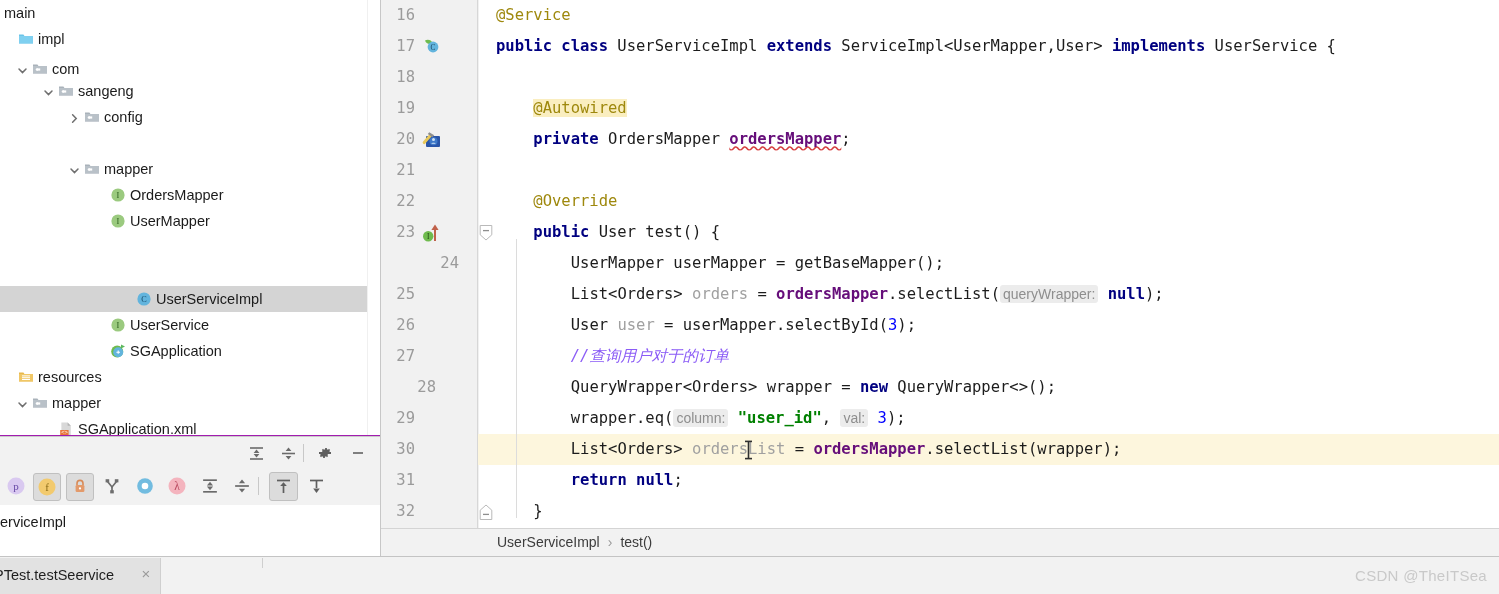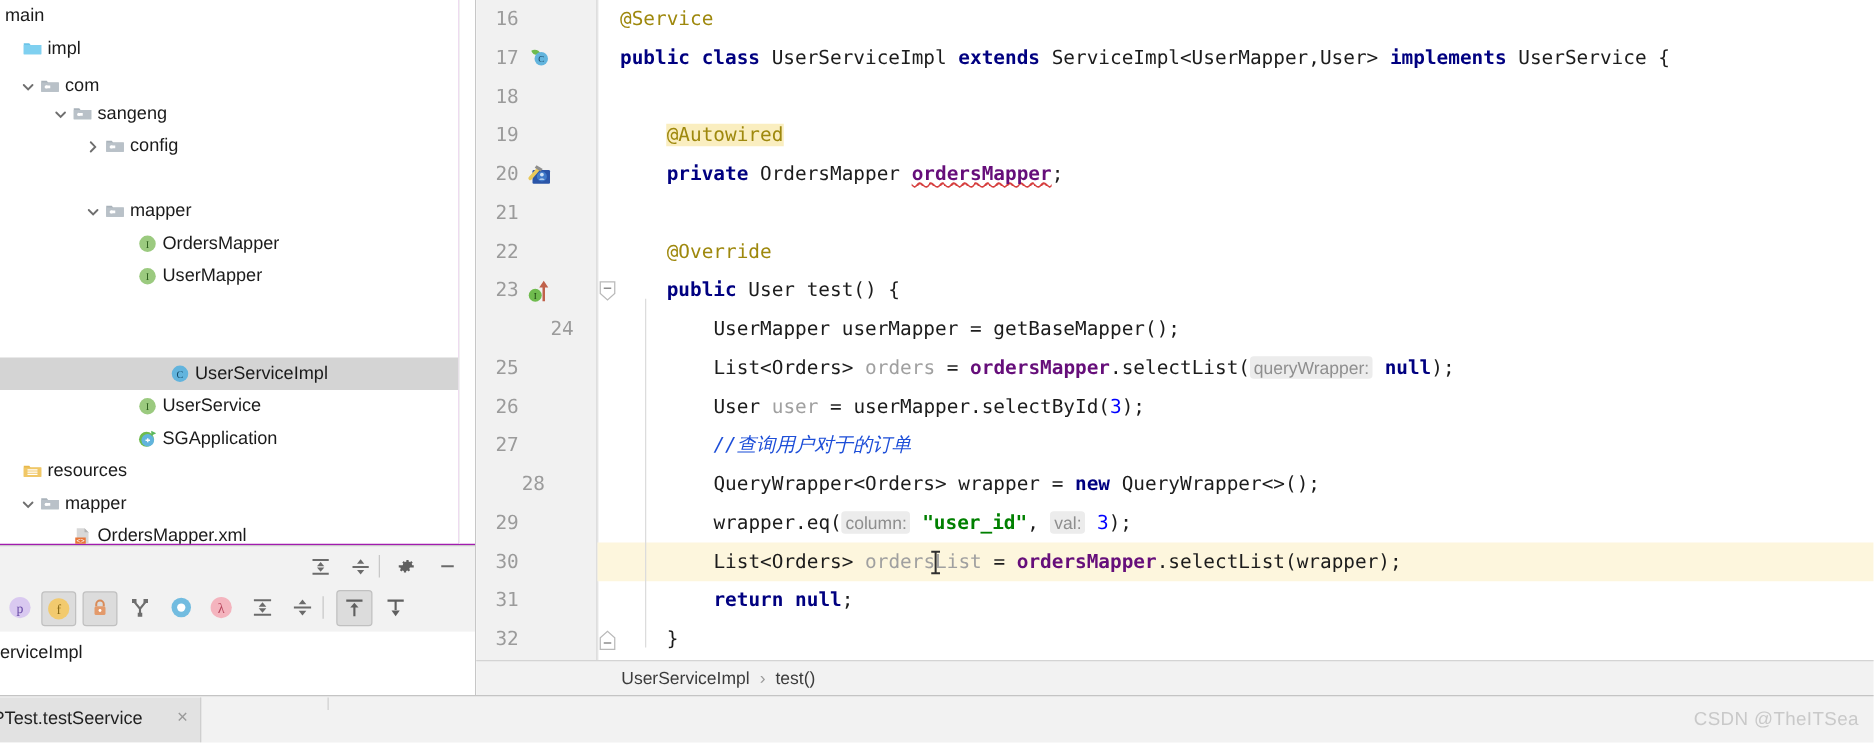--- a/index.html
+++ b/index.html
@@ -121,21 +121,21 @@
   }
   .hl-line{position:absolute;left:0;width:1118px;height:31px;background:#fdf6dd;}
   .ind-guide{position:absolute;width:1px;background:#dcdcdc;}
 
   .kw{color:#000080;font-weight:bold;}
   .ann{color:#9e880d;}
   .ann-hl{color:#9e880d;background:#faeec0;}
   .fld{color:#660e7a;font-weight:bold;}
   .num{color:#0000ff;}
   .str{color:#008000;font-weight:bold;}
-  .cmt{color:#1d4ed8;font-style:italic;}
+  .cmt{color:#8b5cf6;font-style:italic;}
   .loc{color:#a0a0a0;}
   .hint{color:#8e8e8e;background:#ececec;border-radius:3px;padding:1px 3px;font-size:14px;font-family:"Liberation Sans",sans-serif;}
   .err{
     text-decoration:underline;
     text-decoration-color:#d64040;
     text-decoration-style:wavy;
     text-decoration-skip-ink:none;
   }
 
   #breadcrumb{
@@ -301,21 +301,21 @@
         </div>
         <div class="tree-row" style="top: 416px; position: absolute; left: 0px; width: 367px;">
           <span class="ticon" style="left: 58px;">
             <svg width="16" height="16" viewBox="0 0 16 16">
               <path d="M3.4 1.6h6.2l3.2 3.2v9.6H3.4z" fill="#d8d8d8"></path>
               <path d="M9.6 1.6 L12.8 4.8 H9.6z" fill="#b4b4b4"></path>
               <rect x="2.2" y="9" width="8.4" height="5.4" fill="#e8763a"></rect>
               <text x="6.4" y="13.1" font-family="Liberation Sans, sans-serif" font-size="5.6" fill="#ffffff" text-anchor="middle">&lt;&gt;</text>
             </svg>
           </span>
-          <span class="tlabel" style="left: 78px;">OrdersMapper.xml</span>
+          <span class="tlabel" style="left: 78px;">SGApplication.xml</span>
         </div>
       </div>
 
     <div id="tree-scrollbar-track">
       
       
     </div>
 
     <div id="panel-toolbar-1">
       <div class="tb-btn" style="left:243px">

